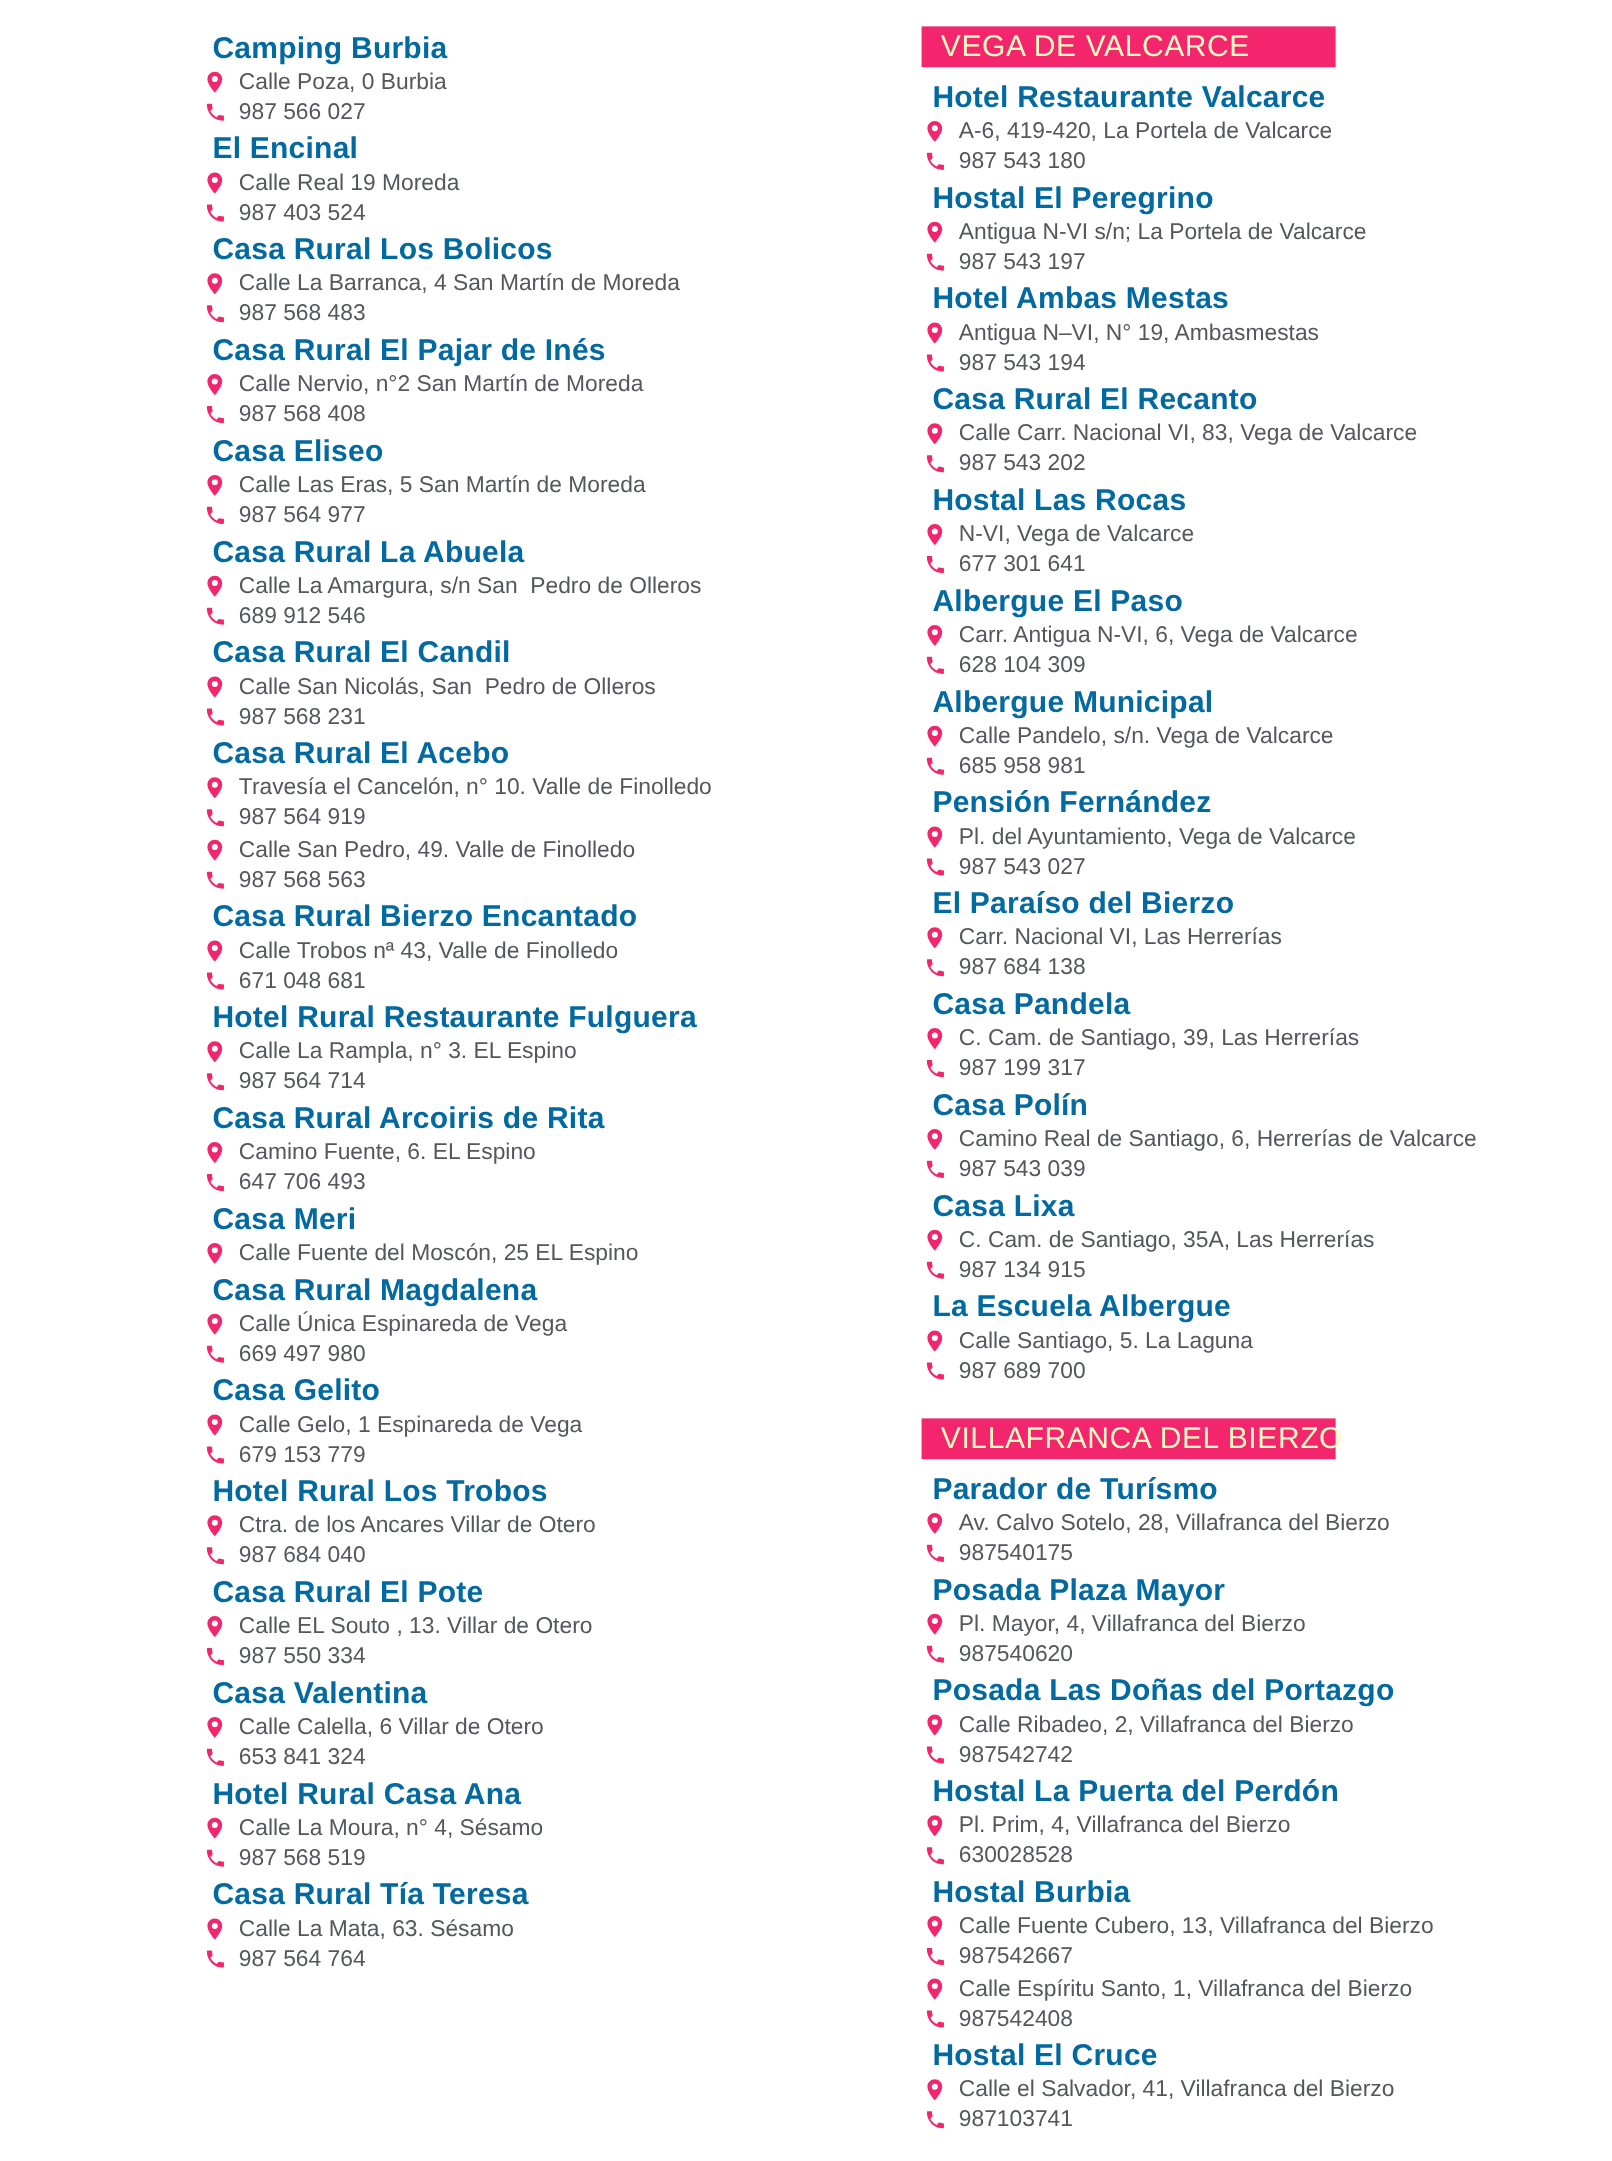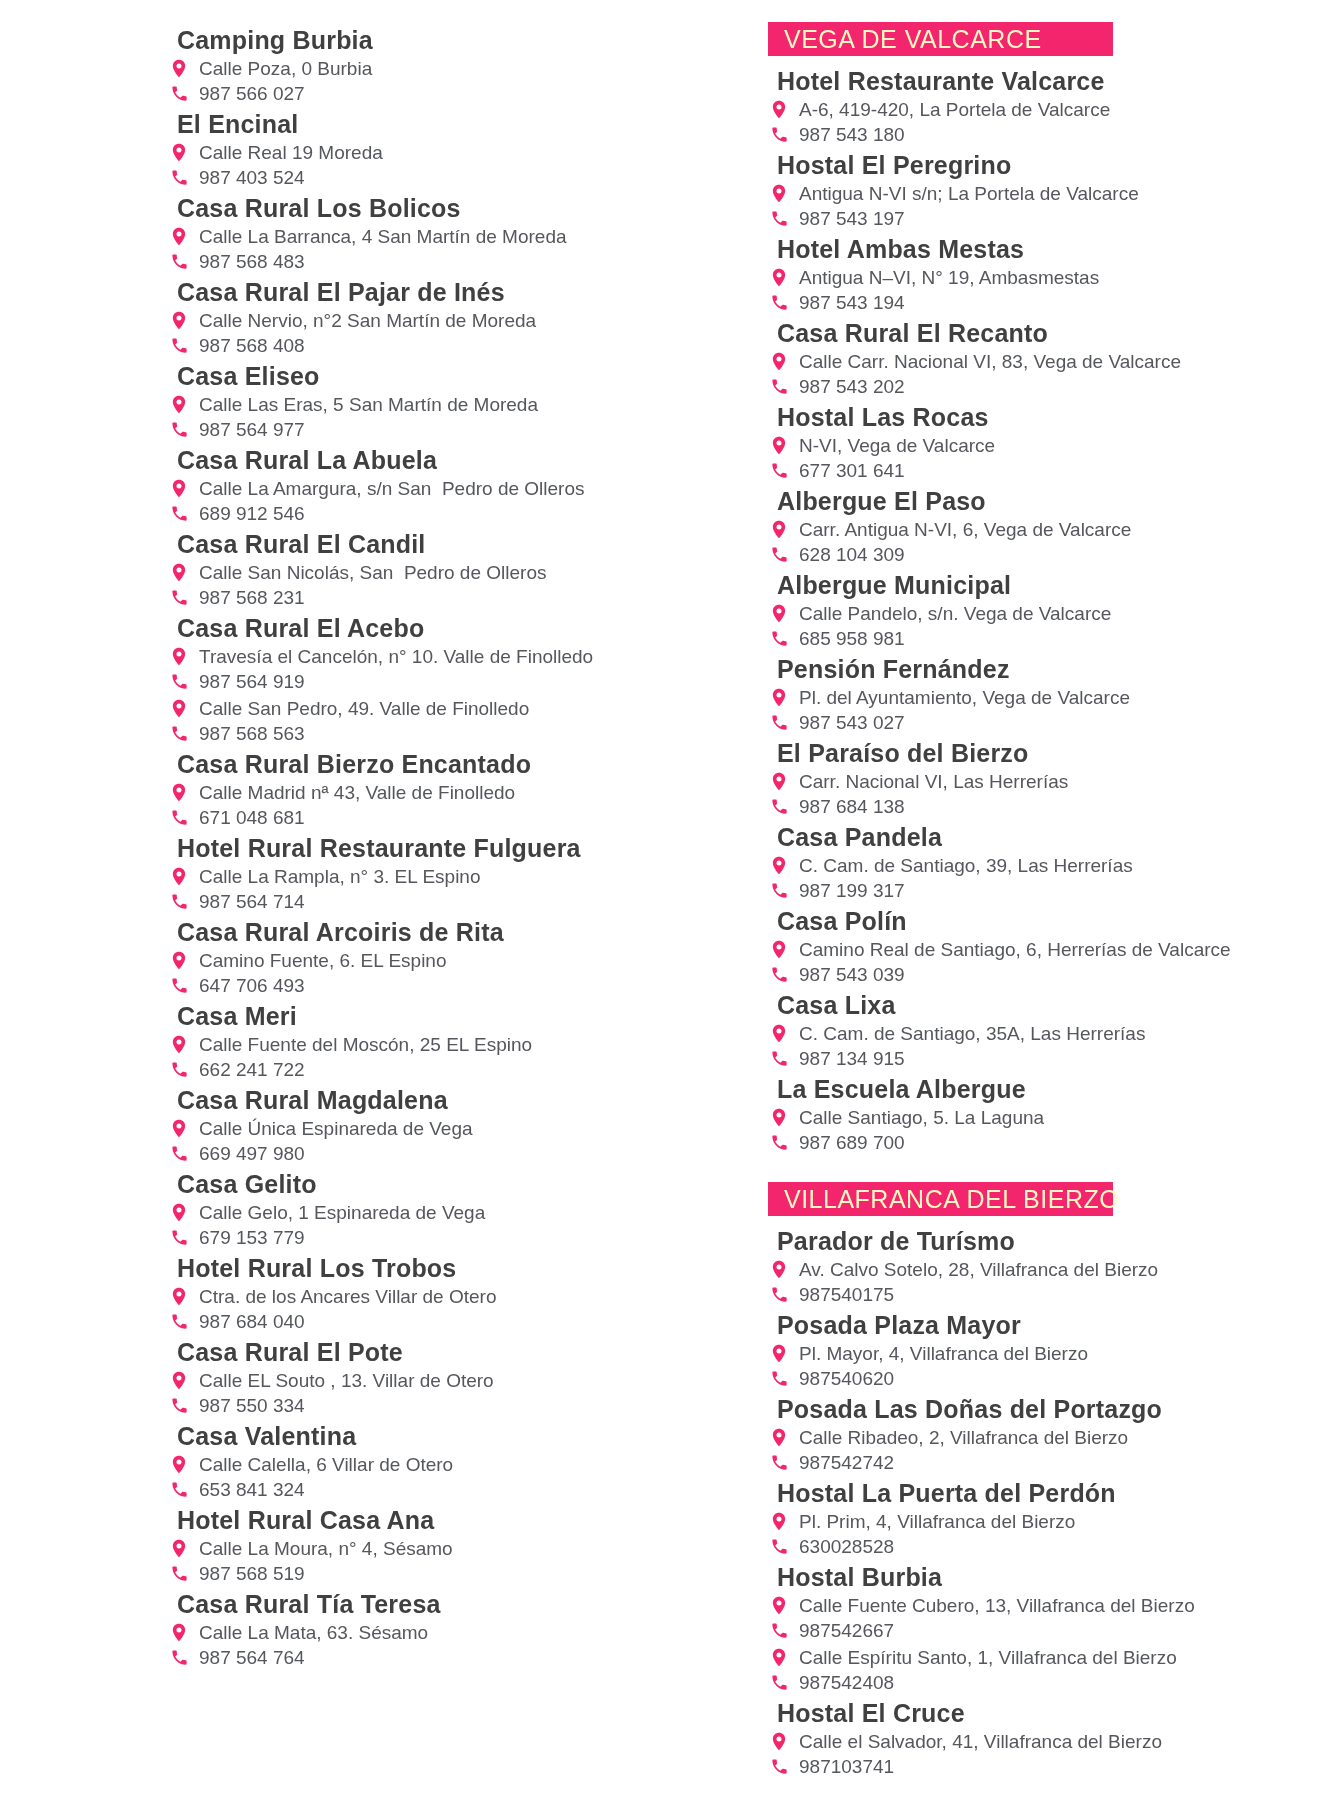--- a/index.html
+++ b/index.html
@@ -5,21 +5,21 @@
   html,body{margin:0;padding:0;}
   body{
     width:1343px;height:1801px;position:relative;background:#ffffff;
     font-family:"Liberation Sans", sans-serif;overflow:hidden;
   }
   .col{position:absolute;}
   .col-left{left:168px;top:24px;width:510px;}
   .col-right{left:768px;top:22px;width:560px;}
   .entry{margin-bottom:2px;}
   .entry-name{
-    margin:0;padding-left:9px;font-size:25px;font-weight:700;color:#404040;
+    margin:0;padding-left:9px;font-size:25px;font-weight:700;color:#0369a1;
     line-height:32px;letter-spacing:0.2px;white-space:nowrap;
   }
   .row{display:flex;align-items:center;gap:9px;min-height:25px;line-height:25px;}
   .row-text{font-size:19px;color:#55575c;white-space:pre;}
   .icon{width:22px;flex:0 0 22px;display:flex;justify-content:center;align-items:center;}
   .icon svg{display:block;}
   .section-bar{
     width:345px;height:34px;background:#F2256D;display:flex;align-items:center;
     padding-left:16px;box-sizing:border-box;margin-bottom:9px;
   }
@@ -213,21 +213,21 @@
       </div>
 
       <div class="entry">
         <h3 class="entry-name">Casa Rural Bierzo Encantado</h3>
         <div class="row">
           <span class="icon">
             <svg width="20" height="25" viewBox="0 0 24 24" fill="#F2256D" xmlns="http://www.w3.org/2000/svg">
               <path d="M12 1.5c-4.1 0-7.4 3.3-7.4 7.4 0 5.5 7.4 13.6 7.4 13.6s7.4-8.1 7.4-13.6c0-4.1-3.3-7.4-7.4-7.4zm0 10.4a3 3 0 1 1 0-6 3 3 0 0 1 0 6z"></path>
             </svg>
           </span>
-          <span class="row-text">Calle Madrid nª 43, Valle de Finolledo</span>
+          <span class="row-text">Calle Trobos nª 43, Valle de Finolledo</span>
         </div>
         <div class="row">
           <span class="icon">
             <svg width="19" height="19" viewBox="0 0 24 24" fill="#F2256D" xmlns="http://www.w3.org/2000/svg">
               <path d="M6.62 10.79c1.44 2.83 3.76 5.14 6.59 6.59l2.2-2.2c.27-.27.67-.36 1.02-.24 1.12.37 2.33.57 3.57.57.55 0 1 .45 1 1V20c0 .55-.45 1-1 1-9.39 0-17-7.61-17-17 0-.55.45-1 1-1h3.5c.55 0 1 .45 1 1 0 1.25.2 2.45.57 3.57.11.35.03.74-.25 1.02l-2.2 2.2z"></path>
             </svg>
           </span>
           <span class="row-text">671 048 681</span>
         </div>
       </div>
@@ -274,28 +274,20 @@
 
       <div class="entry">
         <h3 class="entry-name">Casa Meri</h3>
         <div class="row">
           <span class="icon">
             <svg width="20" height="25" viewBox="0 0 24 24" fill="#F2256D" xmlns="http://www.w3.org/2000/svg">
               <path d="M12 1.5c-4.1 0-7.4 3.3-7.4 7.4 0 5.5 7.4 13.6 7.4 13.6s7.4-8.1 7.4-13.6c0-4.1-3.3-7.4-7.4-7.4zm0 10.4a3 3 0 1 1 0-6 3 3 0 0 1 0 6z"></path>
             </svg>
           </span>
           <span class="row-text">Calle Fuente del Moscón, 25 EL Espino</span>
-        </div>
-        <div class="row">
-          <span class="icon">
-            <svg width="19" height="19" viewBox="0 0 24 24" fill="#F2256D" xmlns="http://www.w3.org/2000/svg">
-              <path d="M6.62 10.79c1.44 2.83 3.76 5.14 6.59 6.59l2.2-2.2c.27-.27.67-.36 1.02-.24 1.12.37 2.33.57 3.57.57.55 0 1 .45 1 1V20c0 .55-.45 1-1 1-9.39 0-17-7.61-17-17 0-.55.45-1 1-1h3.5c.55 0 1 .45 1 1 0 1.25.2 2.45.57 3.57.11.35.03.74-.25 1.02l-2.2 2.2z"></path>
-            </svg>
-          </span>
-          <span class="row-text">662 241 722</span>
         </div>
       </div>
 
       <div class="entry">
         <h3 class="entry-name">Casa Rural Magdalena</h3>
         <div class="row">
           <span class="icon">
             <svg width="20" height="25" viewBox="0 0 24 24" fill="#F2256D" xmlns="http://www.w3.org/2000/svg">
               <path d="M12 1.5c-4.1 0-7.4 3.3-7.4 7.4 0 5.5 7.4 13.6 7.4 13.6s7.4-8.1 7.4-13.6c0-4.1-3.3-7.4-7.4-7.4zm0 10.4a3 3 0 1 1 0-6 3 3 0 0 1 0 6z"></path>
             </svg>

